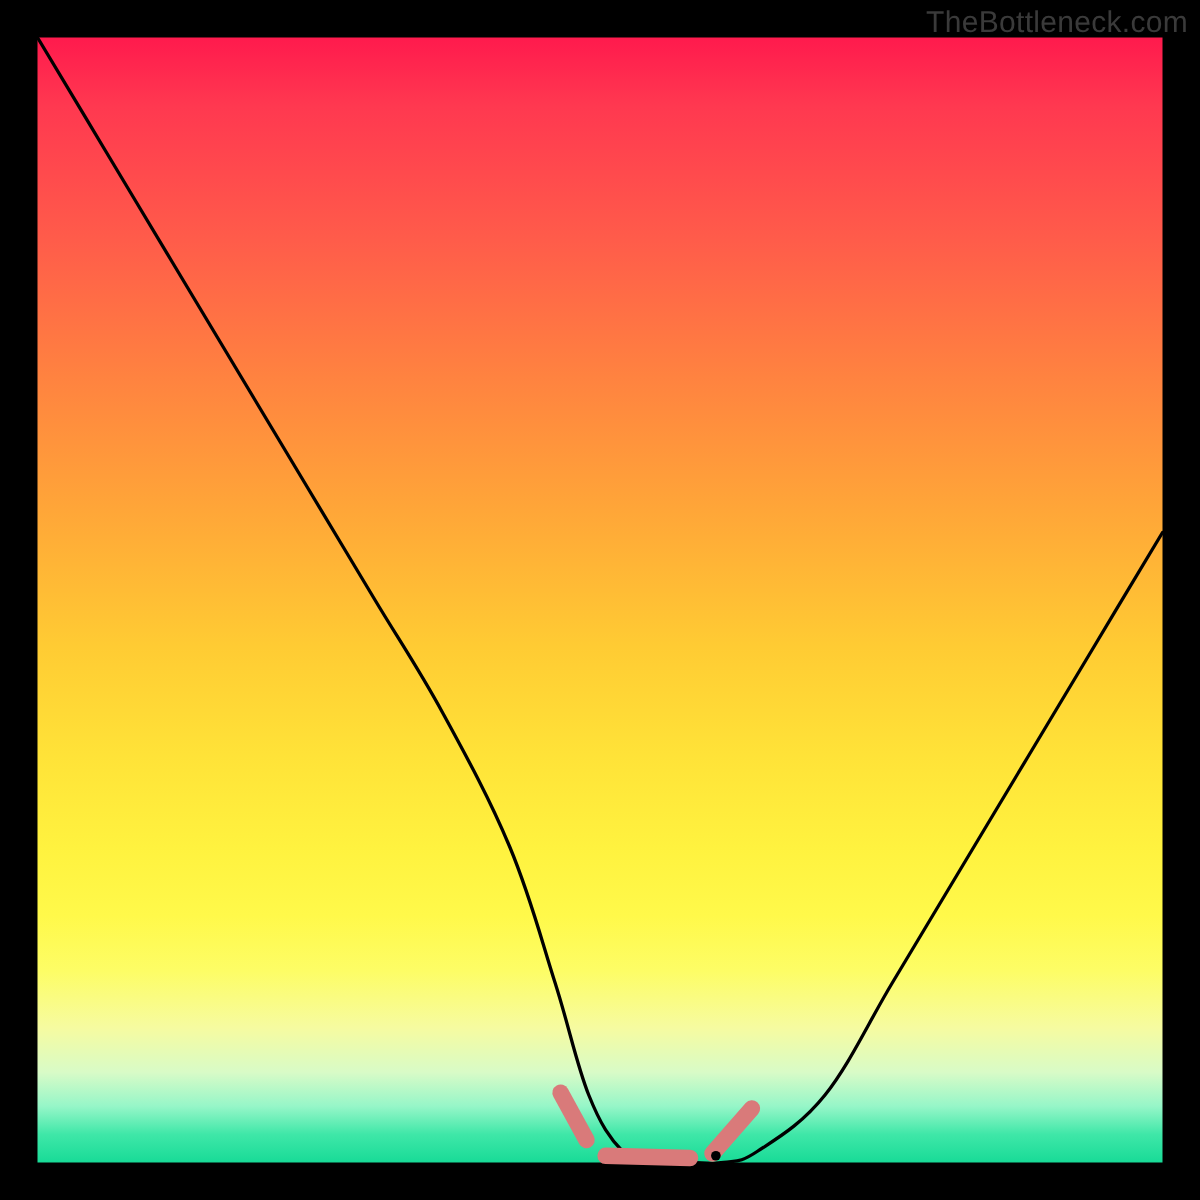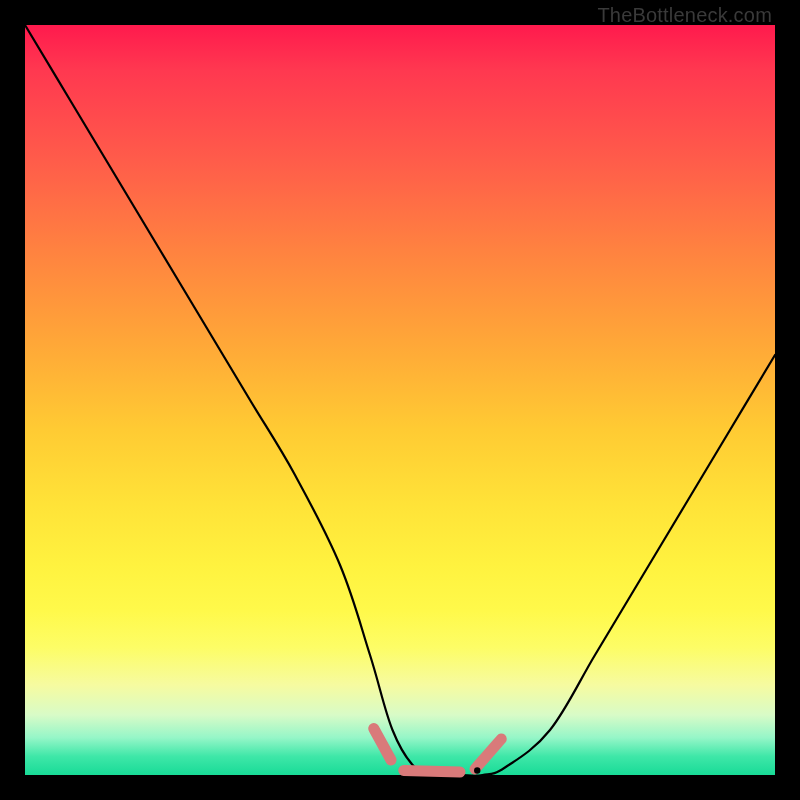--- a/index.html
+++ b/index.html
@@ -39,21 +39,21 @@
       #f6fba0 88%,
       #d8fbc7 92%,
       #96f6c8 95%,
       #3fe7a8 97.5%,
       #18db97 100%
     );
   }
   .attribution {
     position: absolute;
     top: 4px;
-    right: 28px;
+    right: 8px;
     color: #3a3a3a;
     font-size: 20px;
     font-weight: 500;
     letter-spacing: 0.2px;
   }
   svg.curve {
     position: absolute;
     left: 25px;
     top: 25px;
     width: 750px;

